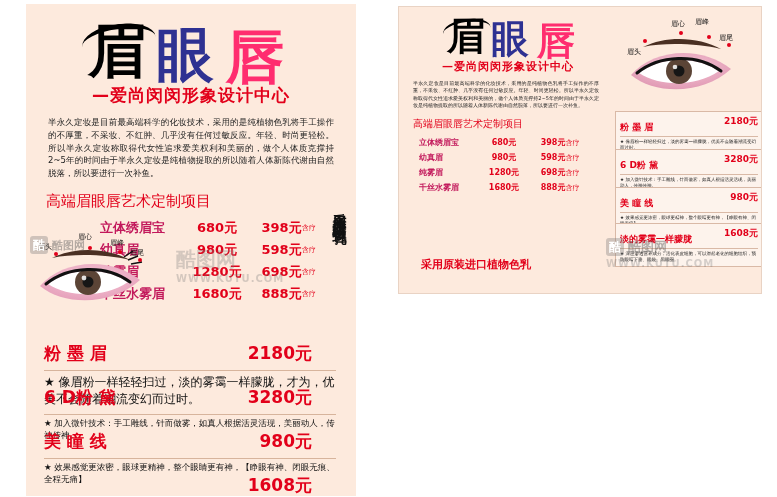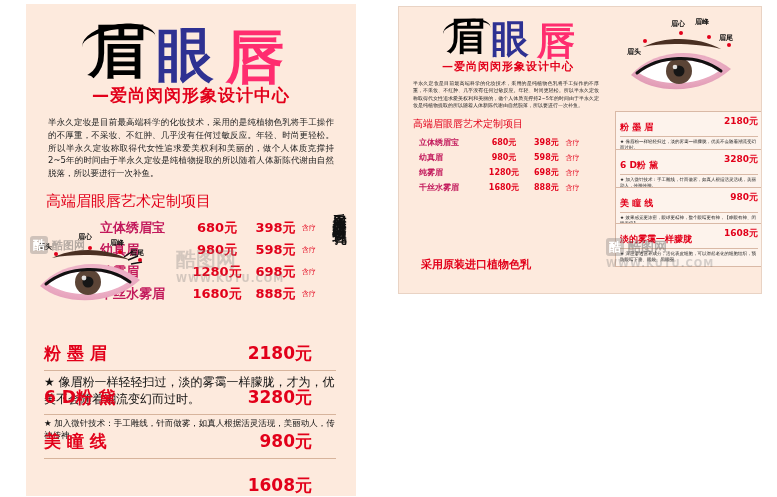--- a/index.html
+++ b/index.html
@@ -47,21 +47,21 @@
   }
   .sec-title{
     color:#e2001a;font-weight:normal;text-align:center;
   }
 
   
   .ptable{width:100%;border-collapse:collapse;}
   .ptable td{padding:2px 0;}
   .pname{color:#c2185b;font-weight:bold;}
   .pold{color:#e2001a;font-weight:bold;text-align:center;}
-  .pnew{color:#e2001a;font-weight:bold;text-align:center;}
+  .pnew{color:#e2001a;font-weight:bold;text-align:right;}
   .ptag{color:#e2001a;font-size:7px;}
 
   .big-item{color:#e2001a;font-weight:bold;}
   .big-price{color:#e2001a;font-weight:bold;}
   .star{color:#111;}
 
   
   .eye-wrap{position:absolute;}
   .eye-svg{display:block;}
 
@@ -88,21 +88,21 @@
     position:absolute;display:flex;align-items:center;gap:4px;
     color:rgba(90,90,90,.45);font-weight:bold;
   }
   .wm-sq{
     width:18px;height:18px;border-radius:3px;
     background:rgba(120,120,120,.35);color:#fff;
     display:flex;align-items:center;justify-content:center;font-size:12px;
   }
 
   .callout-dot{position:absolute;width:4px;height:4px;border-radius:50%;background:#e2001a;}
-  .callout-lbl{position:absolute;color:#111;font-size:7px;white-space:nowrap;font-weight:bold;}
+  .callout-lbl{position:absolute;color:#111;font-size:7px;white-space:nowrap;}
 </style>
 </head>
 <body>
 
 <div class="stage">
 
   <div class="poster-left">
 
     <div class="title-row" style="height:78px;">
       <div class="swoosh" style="left:56px;top:20px;width:74px;height:30px;border-top-width:5px;transform:rotate(-8deg);"></div>
@@ -189,20 +189,21 @@
       <div style="clear:both;height:2px;"></div>
       <div style="border-top:1px solid #d7b49c;margin:3px 0 3px 0;width:292px;"></div>
       <div class="star" style="font-size:8.5px;">★ 加入微针技术：手工雕线，针而做雾，如真人根据活灵活现，美丽动人，传神传神。</div>
     </div>
 
     <div style="position:absolute;left:18px;top:426px;width:296px;">
       <span class="big-item" style="font-size:17px;">美 瞳 线</span>
       <span class="big-price" style="font-size:17px;float:right;margin-right:28px;">980元</span>
       <div style="clear:both;height:2px;"></div>
       <div style="border-top:1px solid #d7b49c;margin:3px 0 3px 0;width:292px;"></div>
+      <div class="star" style="font-size:8.5px;">★ 效果感觉更浓密，眼球更精神，整个眼睛更有神，【睁眼有神、闭眼无痕、全程无痛】</div>
     </div>
 
     <div style="position:absolute;left:18px;top:470px;width:296px;">
       <span class="big-price" style="font-size:17px;float:right;margin-right:28px;">1608元</span>
 
     </div>
 
     <div class="wm-badge" style="left:4px;top:232px;">
       <span class="wm-sq">酷</span>
       <span style="font-size:11px;">酷图网</span>

